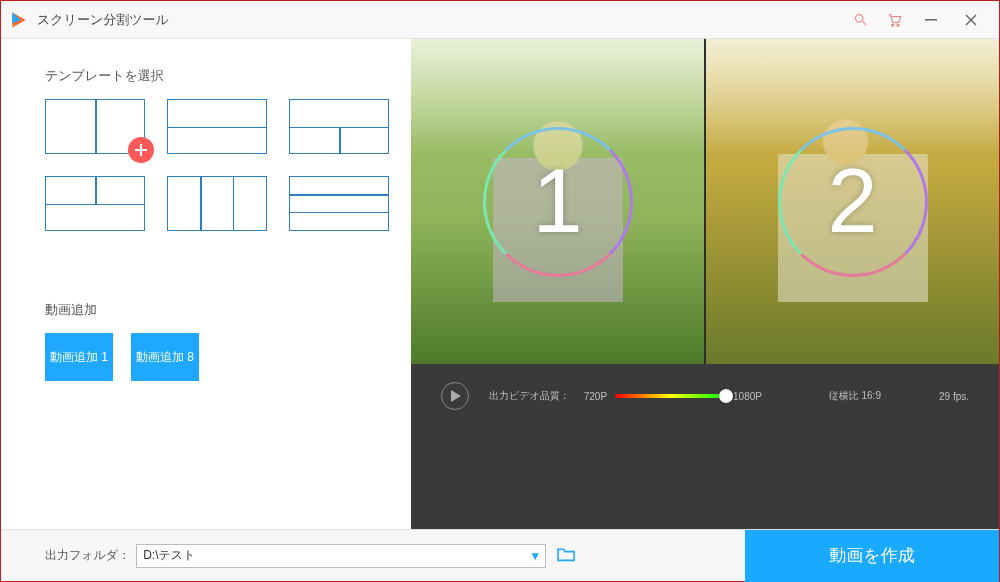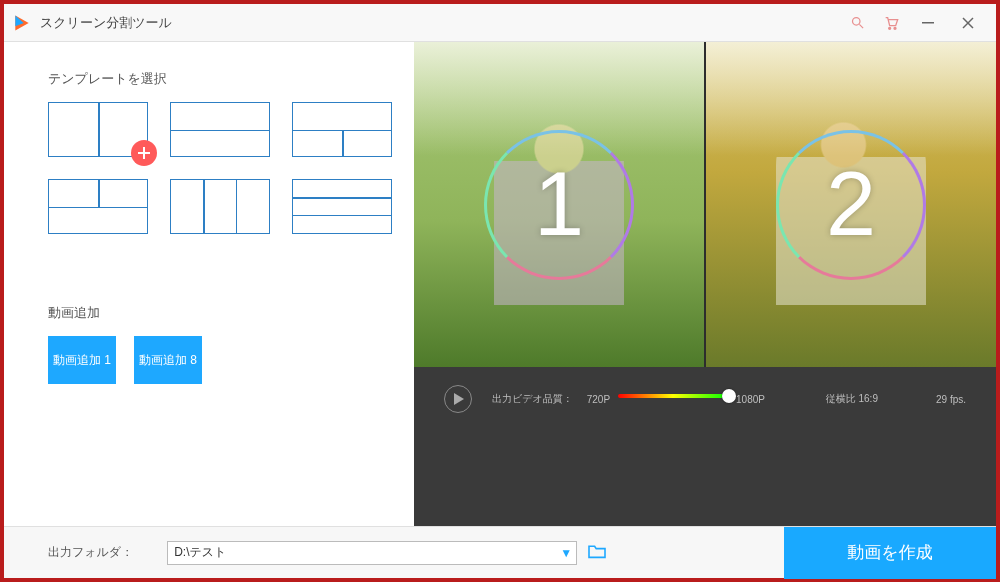--- a/index.html
+++ b/index.html
@@ -1,17 +1,17 @@
 <!DOCTYPE html>
 <html><head>
 <meta charset="utf-8">
 <style>
   * { box-sizing: border-box; margin: 0; padding: 0; }
   html, body { width: 1000px; height: 582px; font-family: "Meiryo", "Hiragino Sans", Arial, sans-serif; background: #fff; overflow: hidden; }
-  .window { width: 1000px; height: 582px; border: 4px solid #b91c1c; background: #f8f8f8; display: flex; flex-direction: column; }
+  .window { width: 1000px; height: 582px; border: 1px solid #b91c1c; background: #f8f8f8; display: flex; flex-direction: column; }
   .titlebar { height: 38px; background: #f8f8f8; border-bottom: 1px solid #e0e0e0; display: flex; align-items: center; padding: 0 8px; }
   .titlebar .app-icon { width: 20px; height: 20px; margin-right: 8px; }
   .titlebar .title { font-size: 13px; color: #444; flex: 0 0 auto; }
   .titlebar .spacer { flex: 1; }
   .titlebar .tbicon { width: 34px; height: 38px; display: flex; align-items: center; justify-content: center; cursor: pointer; color: #e88; }
   .titlebar .winctl { width: 40px; height: 38px; display: flex; align-items: center; justify-content: center; cursor: pointer; color: #666; }
 
   .body { flex: 1; display: flex; background: #fff; }
   .left-panel { width: 410px; padding: 28px 30px 0 44px; display: flex; flex-direction: column; }
   .section-label { font-size: 13px; color: #555; margin-bottom: 14px; }
@@ -40,36 +40,36 @@
   .pane2 .fig { width: 150px; background: radial-gradient(circle at 45% 20%, #f2d7a8 0 12%, transparent 13%),
                linear-gradient(180deg, transparent 0 26%, #e6e4d0 26% 100%); border-radius: 60px 60px 0 0; opacity: 0.55; }
   .overlay-num { position: absolute; left: 50%; top: 50%; transform: translate(-50%,-50%); width: 150px; height: 150px; border-radius: 50%; border: 3px solid; border-color: #7ac2e6 #b07ae6 #e67a9a #7ae6b0; display: flex; align-items: center; justify-content: center; }
   .overlay-num span { font-size: 90px; color: #fff; font-weight: 300; font-family: Arial, sans-serif; text-shadow: 0 0 6px rgba(0,0,0,0.25); }
 
   .controls { flex: 1; background: #3a3a3a; padding: 18px 30px 0 30px; color: #bfbfbf; font-size: 10px; }
   .ctrl-row1 { display: flex; align-items: center; gap: 14px; }
   .play-btn { width: 28px; height: 28px; border: 1.5px solid #888; border-radius: 50%; display: flex; align-items: center; justify-content: center; cursor: pointer; }
   .play-btn svg { margin-left: 2px; }
   .quality-label { margin-left: 6px; }
-  .slider-wrap { display: flex; gap: 8px; }
+  .slider-wrap { display: flex; align-items: center; gap: 8px; }
   .slider-track { width: 110px; height: 4px; background: linear-gradient(90deg,#ff0000 0%, #ffff00 50%, #00ff00 100%); position: relative; border-radius: 2px; }
   .slider-thumb { position: absolute; right: -1px; top: 50%; transform: translate(50%,-50%); width: 14px; height: 14px; border-radius: 50%; background: #fff; box-shadow: 0 0 2px rgba(0,0,0,0.6); cursor: pointer; }
   .gap-flex { flex: 1; }
   .aspect, .fps { white-space: nowrap; }
   .ctrl-row2 { display: flex; align-items: center; gap: 10px; margin-top: 16px; padding-left: 100px; }
   .track-select { width: 150px; height: 22px; border: 1px solid #999; background: repeating-linear-gradient(45deg,#ddd 0 4px,#ccc 4px 8px); position: relative; cursor: pointer; }
   .track-select .arrow { position: absolute; right: 0; top: 0; bottom: 0; width: 18px; background: #eee; border-left: 1px solid #999; display: flex; align-items: center; justify-content: center; }
 
   .footer { height: 52px; background: #f7f7f7; border-top: 1px solid #e0e0e0; display: flex; align-items: center; padding-left: 44px; }
   .folder-label { font-size: 12px; color: #555; margin-right: 6px; }
-  .folder-input { width: 410px; height: 24px; border: 1px solid #bbb; background: #fff; display: flex; align-items: center; padding: 0 6px; font-size: 12px; color: #333; position: relative; margin-left: 28px; }
+  .folder-input { width: 410px; height: 24px; border: 1px solid #bbb; background: #fff; display: flex; align-items: center; padding: 0 6px; font-size: 12px; color: #333; position: relative; }
   .folder-input .dd { position: absolute; right: 4px; top: 50%; transform: translateY(-50%); color: #1ea8ff; cursor: pointer; }
   .browse-icon { margin-left: 10px; color: #1ea8ff; cursor: pointer; }
   .footer .spacer { flex: 1; }
-  .create-btn { width: 212px; height: 52px; background: #19a9ff; color: #fff; font-size: 17px; display: flex; align-items: center; justify-content: center; cursor: pointer; border: none; }
+  .create-btn { width: 254px; height: 52px; background: #19a9ff; color: #fff; font-size: 17px; display: flex; align-items: center; justify-content: center; cursor: pointer; border: none; }
 </style>
 </head>
 <body>
 
 <div class="window">
 
   <div class="titlebar">
     <span class="app-icon">
       <svg viewBox="0 0 24 24" width="20" height="20">
           <path d="M4 3 L20 12 L4 21 Z" fill="#ff6a2b"></path>

